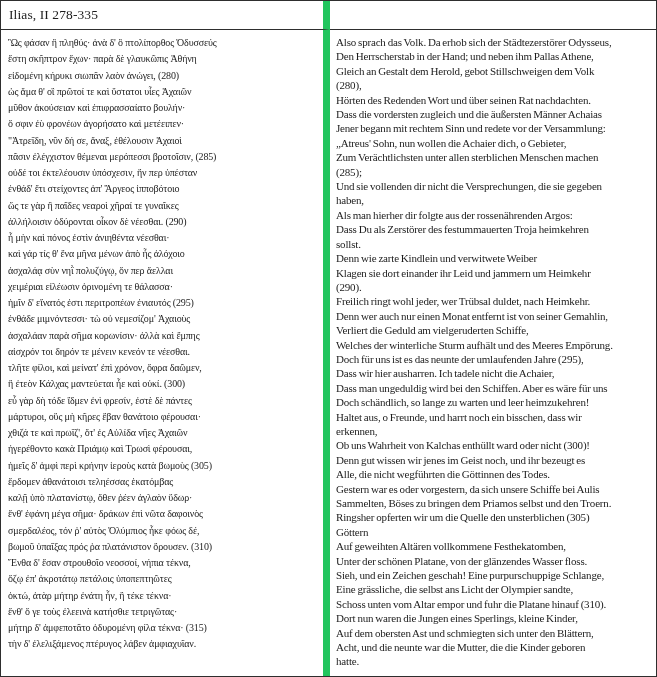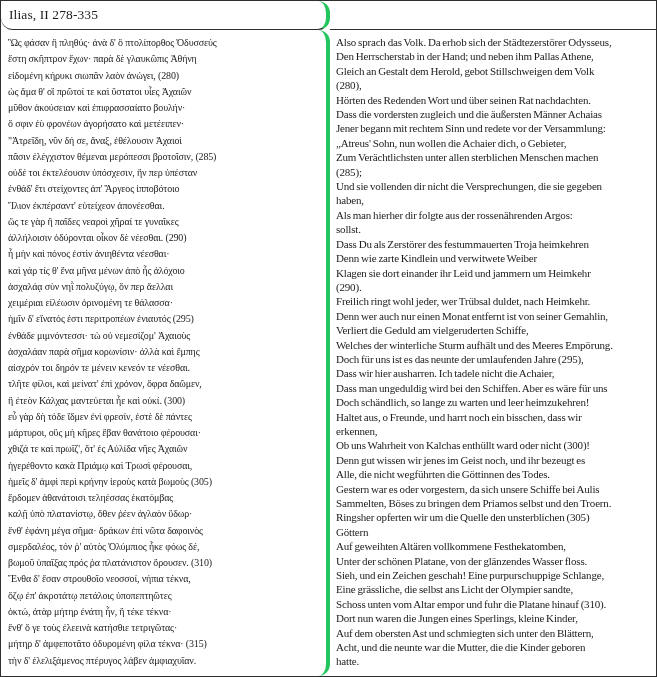--- a/index.html
+++ b/index.html
@@ -24,22 +24,21 @@
     display: grid;
     grid-template-columns: 329px 1fr;
     grid-template-rows: 29px 1fr;
     background: #ffffff;
   }
   .cell {
     overflow: hidden;
     box-sizing: border-box;
   }
   .cell.left {
-    border-right: 4px solid #22c55e;
-    border-radius: 12px;
+    border-right: 7px solid #22c55e;
   }
   .header-cell {
     border-bottom: 1px solid #2e2e2e;
     padding: 6px 6px 0 8px;
     font-size: 13.5px;
     letter-spacing: 0.1px;
   }
   .greek-cell {
     padding: 5px 11px 0 7px;
     font-family: Liberation Serif, serif;
@@ -76,21 +75,20 @@
       <div class="line">Ὣς φάσαν ἣ πληθύς· ἀνὰ δ' ὃ πτολίπορθος Ὀδυσσεύς</div>
       <div class="line">ἔστη σκῆπτρον ἔχων· παρὰ δὲ γλαυκῶπις Ἀθήνη</div>
       <div class="line">εἰδομένη κήρυκι σιωπᾶν λαὸν ἀνώγει, (280)</div>
       <div class="line">ὡς ἅμα θ' οἳ πρῶτοί τε καὶ ὕστατοι υἷες Ἀχαιῶν</div>
       <div class="line">μῦθον ἀκούσειαν καὶ ἐπιφρασσαίατο βουλήν·</div>
       <div class="line">ὅ σφιν ἐὺ φρονέων ἀγορήσατο καὶ μετέειπεν·</div>
       <div class="line">"Ἀτρεΐδη, νῦν δή σε, ἄναξ, ἐθέλουσιν Ἀχαιοὶ</div>
       <div class="line">πᾶσιν ἐλέγχιστον θέμεναι μερόπεσσι βροτοῖσιν, (285)</div>
       <div class="line">οὐδέ τοι ἐκτελέουσιν ὑπόσχεσιν, ἥν περ ὑπέσταν</div>
       <div class="line">ἐνθάδ' ἔτι στείχοντες ἀπ' Ἄργεος ἱπποβότοιο</div>
-      <div class="line">Ἴλιον ἐκπέρσαντ' εὐτείχεον ἀπονέεσθαι.</div>
       <div class="line">ὥς τε γὰρ ἢ παῖδες νεαροὶ χῆραί τε γυναῖκες</div>
       <div class="line">ἀλλήλοισιν ὀδύρονται οἶκον δὲ νέεσθαι. (290)</div>
       <div class="line">ἦ μὴν καὶ πόνος ἐστὶν ἀνιηθέντα νέεσθαι·</div>
       <div class="line">καὶ γάρ τίς θ' ἕνα μῆνα μένων ἀπὸ ἧς ἀλόχοιο</div>
       <div class="line">ἀσχαλάᾳ σὺν νηῒ πολυζύγῳ, ὅν περ ἄελλαι</div>
       <div class="line">χειμέριαι εἰλέωσιν ὀρινομένη τε θάλασσα·</div>
       <div class="line">ἡμῖν δ' εἴνατός ἐστι περιτροπέων ἐνιαυτός (295)</div>
       <div class="line">ἐνθάδε μιμνόντεσσι· τὼ οὐ νεμεσίζομ' Ἀχαιοὺς</div>
       <div class="line">ἀσχαλάαν παρὰ σῆμα κορωνίσιν· ἀλλὰ καὶ ἔμπης</div>
       <div class="line">αἰσχρόν τοι δηρόν τε μένειν κενεόν τε νέεσθαι.</div>
@@ -121,22 +119,22 @@
       <div class="line">(280),</div>
       <div class="line">Hörten des Redenden Wort und über seinen Rat nachdachten.</div>
       <div class="line">Dass die vordersten zugleich und die äußersten Männer Achaias</div>
       <div class="line">Jener begann mit rechtem Sinn und redete vor der Versammlung:</div>
       <div class="line">„Atreus' Sohn, nun wollen die Achaier dich, o Gebieter,</div>
       <div class="line">Zum Verächtlichsten unter allen sterblichen Menschen machen</div>
       <div class="line">(285);</div>
       <div class="line">Und sie vollenden dir nicht die Versprechungen, die sie gegeben</div>
       <div class="line">haben,</div>
       <div class="line">Als man hierher dir folgte aus der rossenährenden Argos:</div>
+      <div class="line">Dass Du als Zerstörer des festummauerten Troja heimkehren</div>
       <div class="line">sollst.</div>
-      <div class="line">Dass Du als Zerstörer des festummauerten Troja heimkehren</div>
       <div class="line">Denn wie zarte Kindlein und verwitwete Weiber</div>
       <div class="line">Klagen sie dort einander ihr Leid und jammern um Heimkehr</div>
       <div class="line">(290).</div>
       <div class="line">Freilich ringt wohl jeder, wer Trübsal duldet, nach Heimkehr.</div>
       <div class="line">Denn wer auch nur einen Monat entfernt ist von seiner Gemahlin,</div>
       <div class="line">Verliert die Geduld am vielgeruderten Schiffe,</div>
       <div class="line">Welches der winterliche Sturm aufhält und des Meeres Empörung.</div>
       <div class="line">Doch für uns ist es das neunte der umlaufenden Jahre (295),</div>
       <div class="line">Dass wir hier ausharren. Ich tadele nicht die Achaier,</div>
       <div class="line">Dass man ungeduldig wird bei den Schiffen. Aber es wäre für uns</div>

